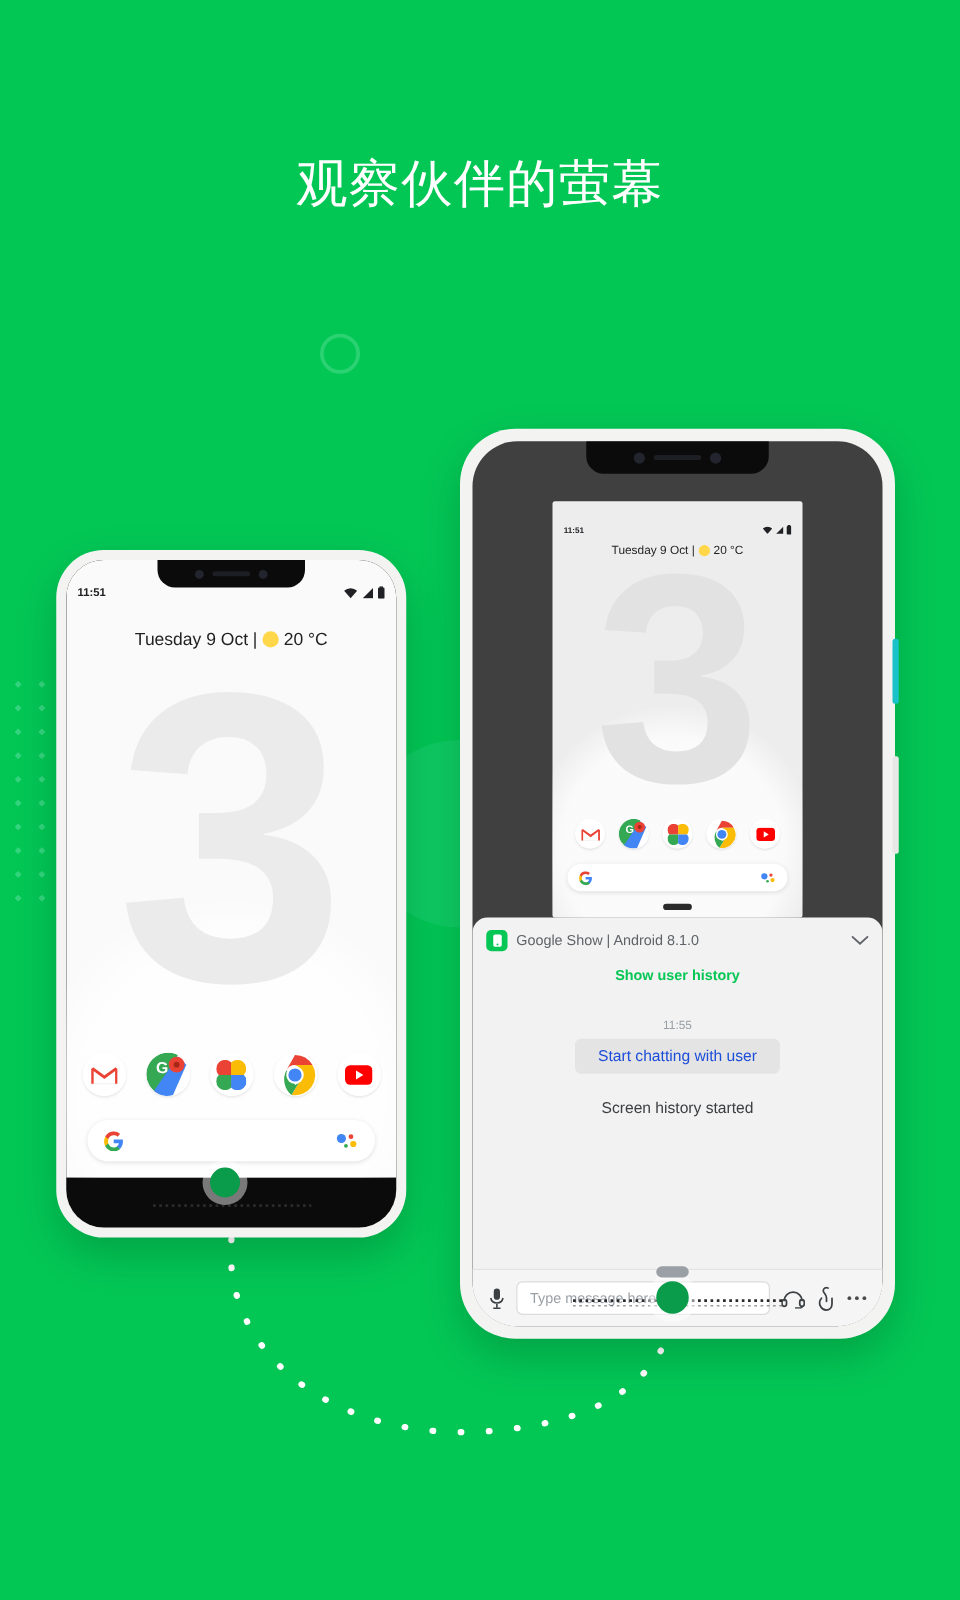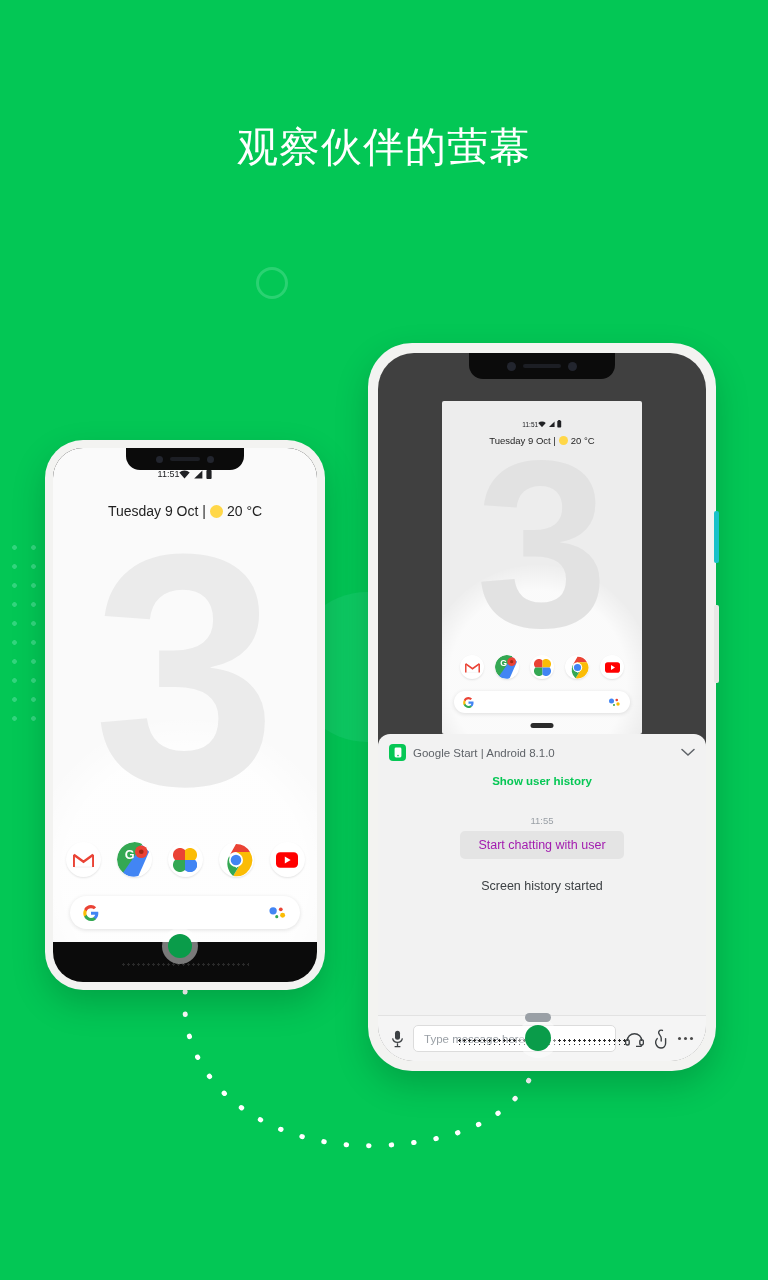--- a/index.html
+++ b/index.html
@@ -59,23 +59,24 @@
     display:flex; align-items:center; justify-content:center; gap:7px;
     z-index:6;
   }
   .cam { width:7px; height:7px; border-radius:50%; background:#22252e; }
   .speaker-slot { width:30px; height:4px; border-radius:3px; background:#1c1e24; }
 
   
   .screen { position:absolute; background:#fafafa; overflow:hidden; }
   .statusbar {
     position:absolute; left:0; top:15px; width:100%;
-    display:flex; align-items:center; justify-content:center;
+    display:flex; align-items:center; justify-content:space-between;
     color:#202124;
     padding:0 9px;
+    font-weight:bold;
   }
   .sb-icons { display:flex; align-items:center; gap:3px; }
   .wallpaper-3 {
     position:absolute; left:50%; transform:translateX(-50%);
     color:#ebebeb; font-weight:700; user-select:none;
     font-family:"Liberation Sans", sans-serif;
   }
   .halo {
     position:absolute; border-radius:50%;
     background:radial-gradient(circle, #ffffff 0%, #ffffff 55%, rgba(255,255,255,0) 72%);
@@ -125,21 +126,21 @@
   .badge-icon {
     width:17px; height:17px; border-radius:4px; background:#06c755;
     display:flex; align-items:center; justify-content:center;
   }
   .show-more {
     text-align:center; color:#06c755; font-size:11.5px; font-weight:700;
     padding:6px 0 12px;
   }
   .msg-time { text-align:center; color:#9aa0a6; font-size:9.5px; padding-bottom:5px;margin-top:16px; }
   .bubble {
-    align-self:center; background:#e4e4e4; color:#a21caf;
+    align-self:center; background:#e4e4e4; color:#1d4ed8;
     border-radius:5px; padding:7px 18px; font-size:12.5px;
   }
   .sys-msg { text-align:center; color:#3c4043; font-size:12.5px; padding:20px 0 0; }
 
   .inputbar {
     position:absolute; left:0; bottom:0; width:100%;
     background:#f5f5f5; border-top:1px solid #e2e2e2;
     display:flex; align-items:center; gap:9px;
     padding:0 13px;
   }
@@ -384,21 +385,21 @@
 
     <div class="chatpanel" style="top:381px; bottom:0; border-radius:12px 12px 0 0;">
 
       <div class="chat-head">
         <span class="badge-icon">
           <svg width="8" height="11" viewBox="0 0 8 11">
             <rect x="0.6" y="0.6" width="6.8" height="9.8" rx="1.4" fill="#fff"></rect>
             <circle cx="4" cy="8.6" r="0.8" fill="#06c755"></circle>
           </svg>
         </span>
-        <span class="title">Google Start | Android 8.1.0</span>
+        <span class="title">Google Show | Android 8.1.0</span>
         <svg width="14" height="9" viewBox="0 0 14 9">
           <path d="M1 1.5 L7 7 L13 1.5" fill="none" stroke="#5f6368" stroke-width="1.5" stroke-linecap="round"></path>
         </svg>
       </div>
 
       <div class="show-more">Show user history</div>
 
       <div class="msg-time">11:55</div>
       <div class="bubble">Start chatting with user</div>
       <div class="sys-msg">Screen history started</div>

